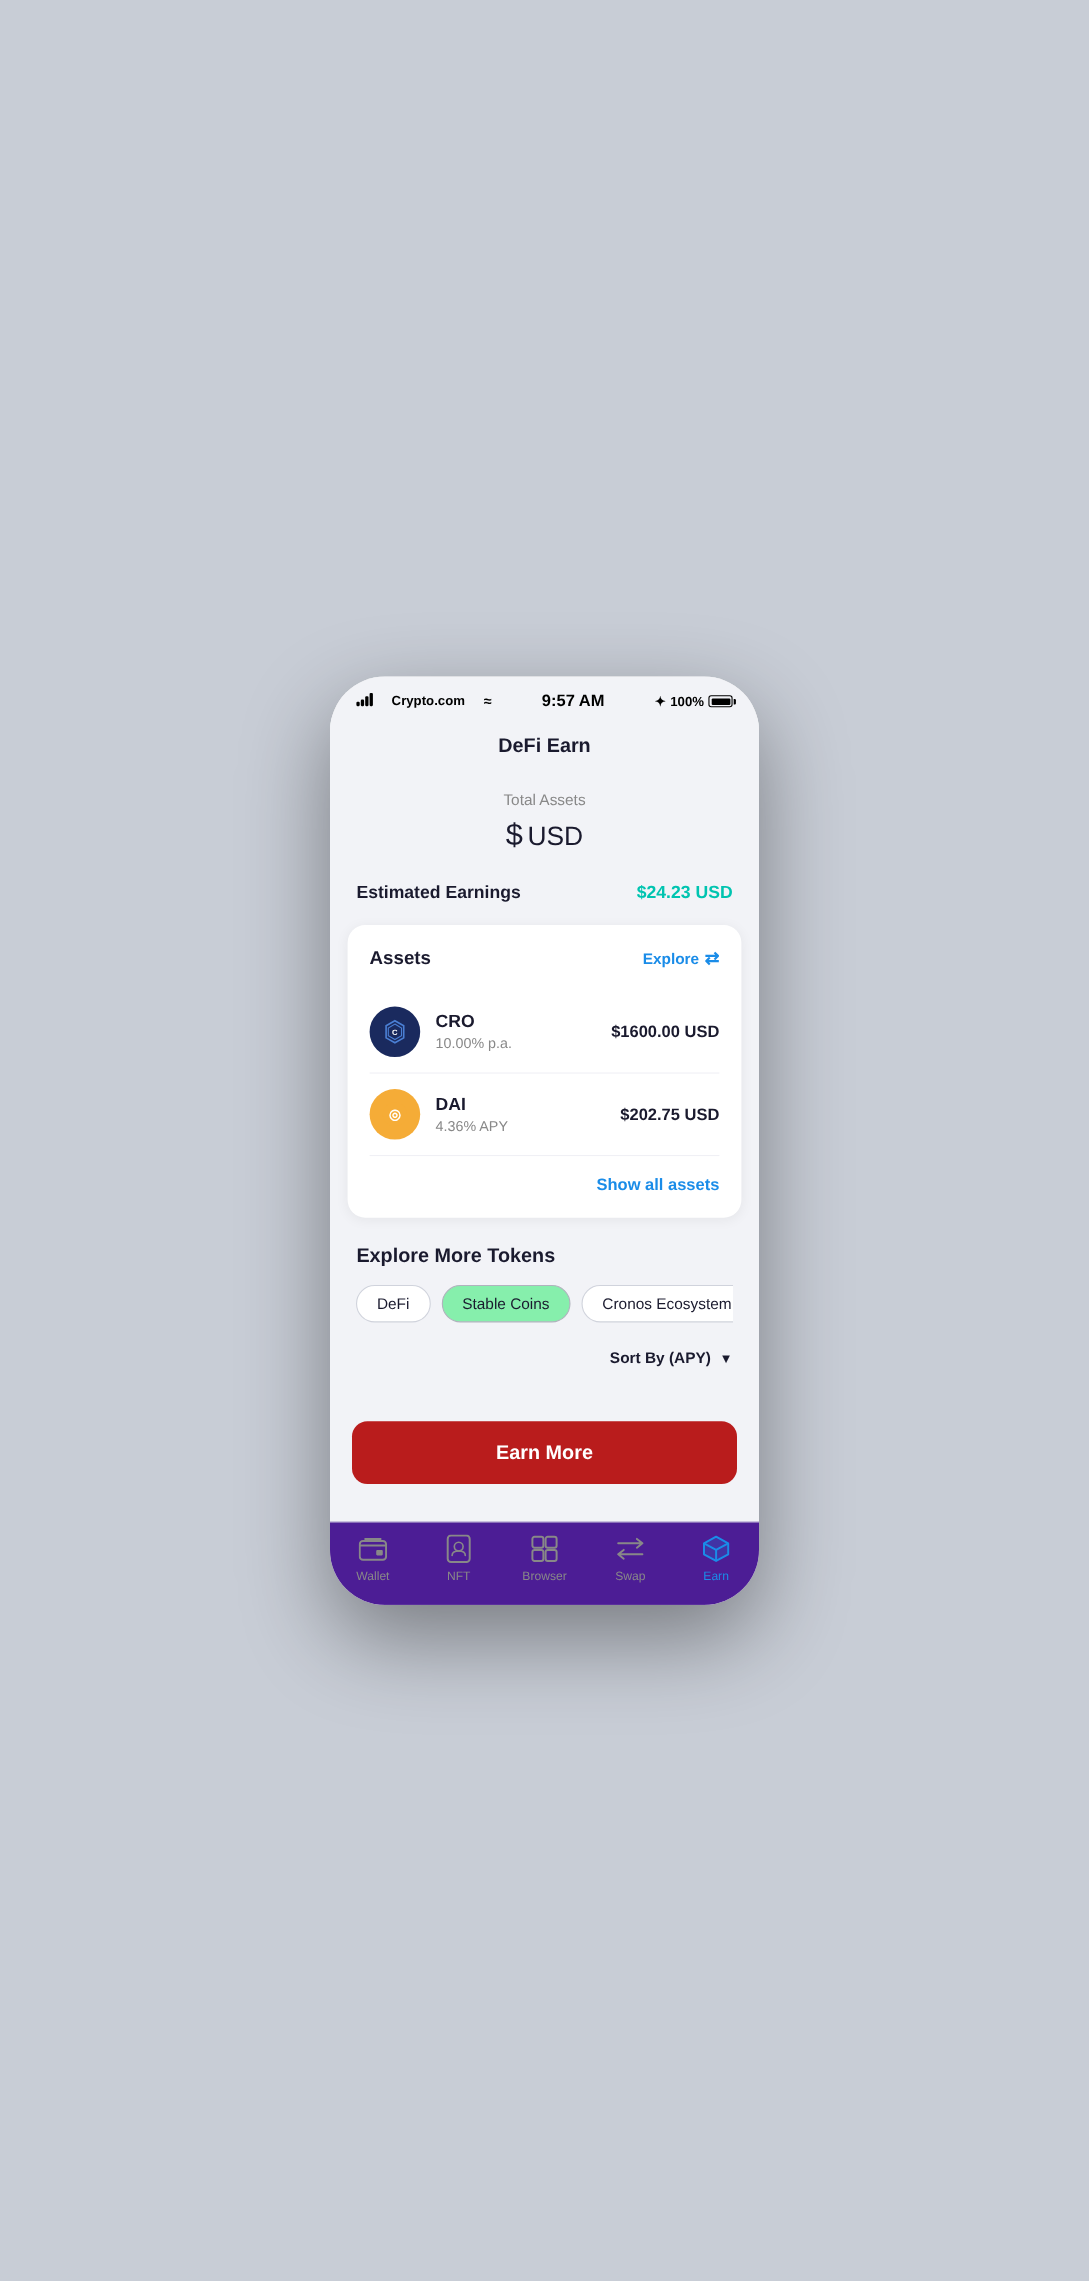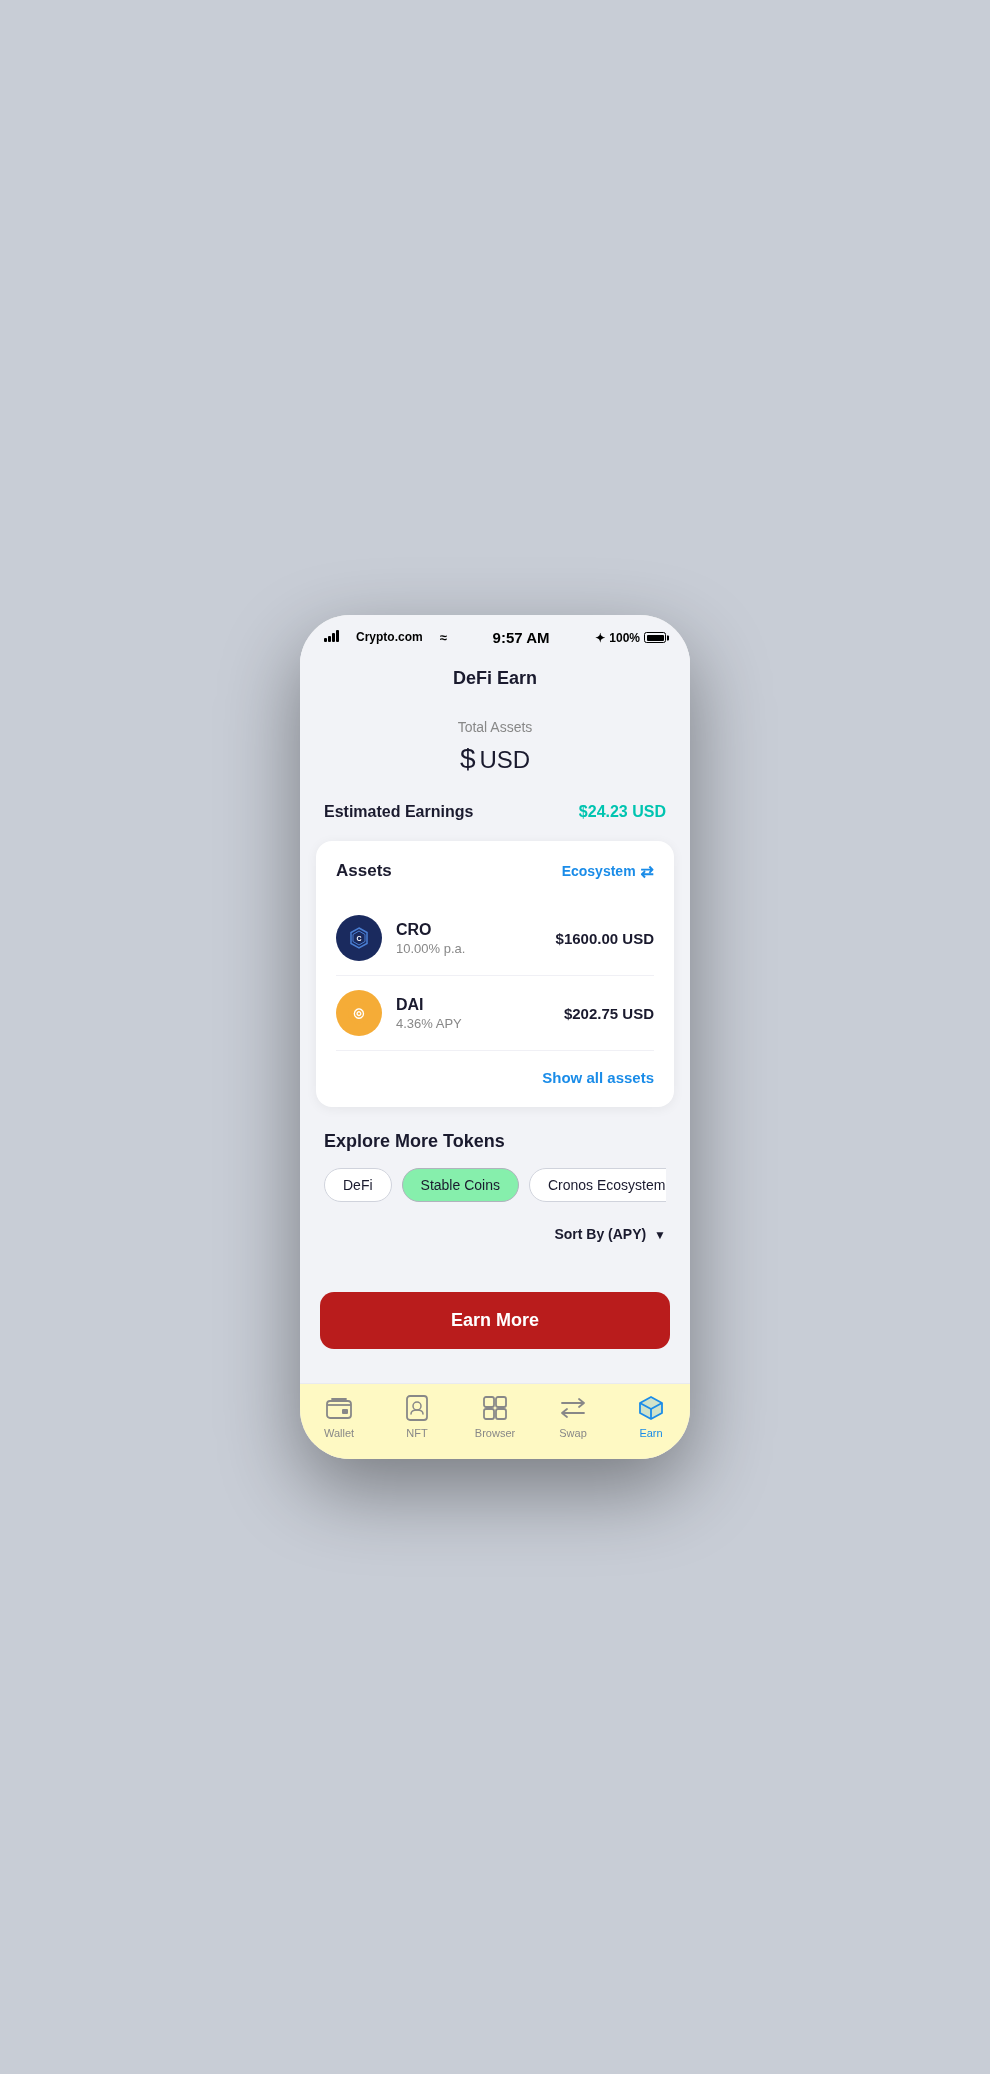--- a/index.html
+++ b/index.html
@@ -328,21 +328,21 @@
       color: #fff;
       font-size: 18px;
       font-weight: 700;
       border: none;
       border-radius: 14px;
       cursor: pointer;
       text-align: center;
     }
     
     .bottom-nav {
-      background: #fef9c3;
+      background: #4c1d95;
       border-top: 1px solid #e8eaef;
       display: flex;
       padding: 10px 0 20px;
     }
     .nav-item {
       flex: 1;
       display: flex;
       flex-direction: column;
       align-items: center;
       gap: 5px;
@@ -417,21 +417,21 @@
 
     <div class="estimated-earnings">
       <span class="est-label">Estimated Earnings</span>
       <span class="est-value">$24.23 USD</span>
     </div>
 
     <div class="assets-card">
       <div class="assets-card-header">
         <span class="assets-card-title">Assets</span>
         <div class="earnings-toggle">
-          <span>Ecosystem</span>
+          <span>Explore</span>
           <span class="swap-icon">⇄</span>
         </div>
       </div>
 
       <div class="asset-row">
         <div class="asset-icon asset-icon-cro">
           <svg class="cro-svg" viewBox="0 0 28 28" fill="none">
             <polygon points="14,4 22,8.5 22,19.5 14,24 6,19.5 6,8.5" fill="none" stroke="#4a7fd4" stroke-width="1.5"></polygon>
             <polygon points="14,7 20,10.5 20,17.5 14,21 8,17.5 8,10.5" fill="none" stroke="#4a7fd4" stroke-width="1"></polygon>
             <text x="14" y="17" text-anchor="middle" fill="#fff" font-size="7" font-weight="bold">C</text>

